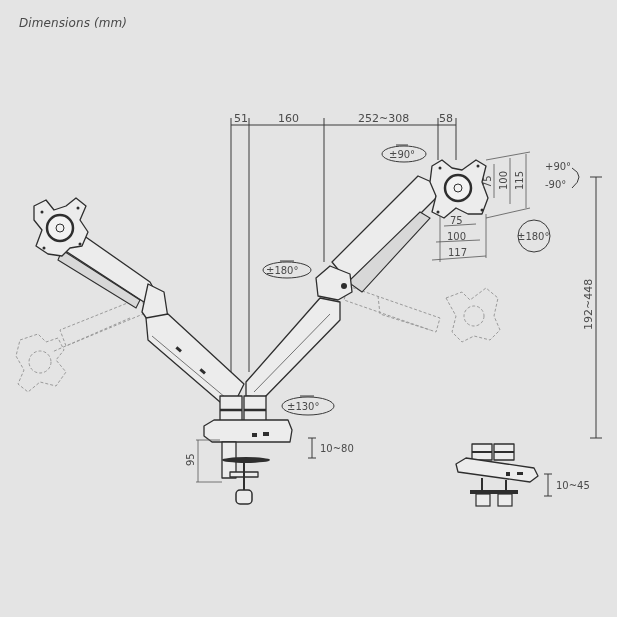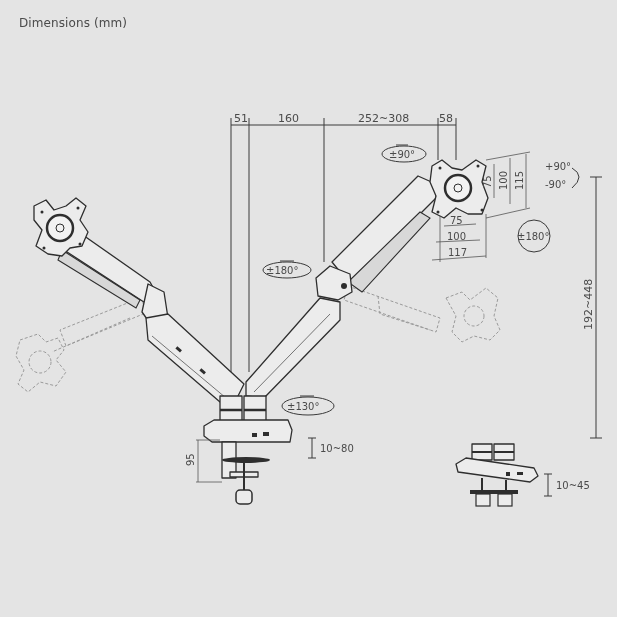--- a/index.html
+++ b/index.html
@@ -5,21 +5,21 @@
   html, body { margin: 0; padding: 0; }
   body {
     width: 617px; height: 617px; overflow: hidden;
     background: #e4e4e4;
     font-family: "DejaVu Sans", sans-serif;
     color: #3a3a3a;
     position: relative;
   }
   .title {
     position: absolute; left: 19px; top: 16px;
-    font-size: 12px; color: #4a4a4a; letter-spacing: 0.1px;
+    font-size: 12px; color: #4a4a4a; letter-spacing: 0.1px; font-style: italic;
   }
   svg.canvas { position: absolute; left: 0; top: 0; }
   .lbl { font-family: "DejaVu Sans", sans-serif; fill: #4a4a4a; }
   .dim { font-size: 11px; }
   .sm { font-size: 10px; }
   .line { stroke: #3a3a3a; stroke-width: 1; fill: none; }
   .thin { stroke: #555; stroke-width: 0.8; fill: none; }
   .arm { stroke: #2e2e2e; stroke-width: 1.3; fill: #ececec; stroke-linejoin: round; }
   .armdark { stroke: #2e2e2e; stroke-width: 1.1; fill: #d8d8d8; }
   .ghost { stroke: #9a9a9a; stroke-width: 1; fill: none; stroke-dasharray: 3 2; }

